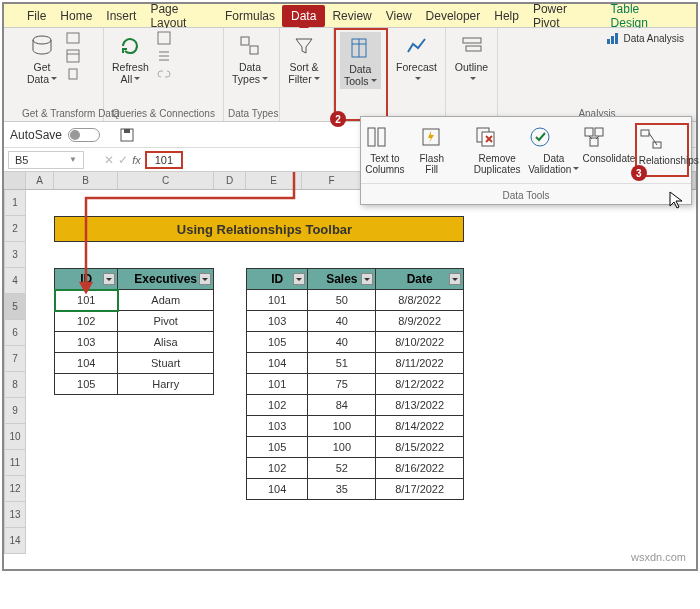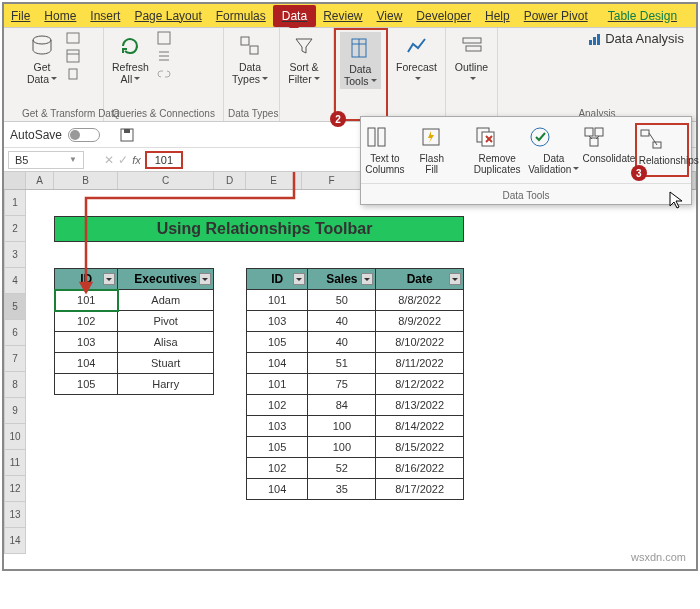--- a/index.html
+++ b/index.html
@@ -1,33 +1,33 @@
 <!DOCTYPE html>
 <html><head>
 <meta charset="utf-8">
 <style>
   * { box-sizing: border-box; font-family: "Segoe UI", Arial, sans-serif; }
   body { margin: 0; background: #fff; width: 700px; font-size: 12px; color: #333; }
   .frame { border: 2px solid #888; width: 696px; margin: 2px; }
   
-  .menubar { display: flex; background: #fde047; border-bottom: 1px solid #ccc; height: 24px; align-items: center; padding: 0 0; text-decoration: underline; }
+  .menubar { display: flex; background: #fef9c3; border-bottom: 1px solid #ccc; height: 24px; align-items: center; padding: 0 16px; }
   .menubar .item { padding: 2px 7px; cursor: pointer; font-size: 12px; }
   .menubar .item.active { background: #b02020; color: #fff; border: 2px solid #b02020; border-radius: 2px; position: relative; }
   .menubar .table-design { color: #0a7d4e; margin-left: 6px; }
   .badge { position: absolute; width: 16px; height: 16px; background: #b02020; color: #fff; border-radius: 50%; font-size: 10px; display: flex; align-items: center; justify-content: center; font-weight: bold; }
   
   .ribbon { display: flex; background: #f3f2f1; border-bottom: 1px solid #ccc; height: 94px; position: relative; }
   .ribbon-group { border-right: 1px solid #d8d8d8; padding: 2px 4px 0 4px; display: flex; flex-direction: column; justify-content: space-between; }
   .ribbon-group .label { text-align: center; font-size: 10px; color: #666; padding: 1px 0 2px 0; white-space: nowrap; }
   .ribbon-btns { display: flex; gap: 2px; flex: 1; align-items: flex-start; }
   .big-btn { display: flex; flex-direction: column; align-items: center; justify-content: flex-start; padding: 2px 4px; min-width: 40px; cursor: pointer; }
   .big-btn .icon { width: 28px; height: 28px; margin-bottom: 2px; display: flex; align-items: center; justify-content: center; }
   .big-btn span { font-size: 10.5px; text-align: center; line-height: 1.1; }
   .small-stack { display: flex; flex-direction: column; gap: 2px; }
-  .small-btn { display: flex; align-items: center; gap: 3px; font-size: 13px; padding: 1px 2px; cursor: pointer; }
+  .small-btn { display: flex; align-items: center; gap: 3px; font-size: 10px; padding: 1px 2px; cursor: pointer; }
   .small-btn .icon { width: 14px; height: 14px; }
   svg { display: block; }
   .highlight-box { border: 2px solid #c0392b; }
   
   .popup { position: absolute; top: 116px; left: 360px; width: 332px; background: #f8f8f8; border: 1px solid #aaa; box-shadow: 2px 2px 6px rgba(0,0,0,0.25); z-index: 10; padding-top: 6px; }
   .popup .row { display: flex; justify-content: space-around; padding: 0 2px; }
   .popup .pbtn { display: flex; flex-direction: column; align-items: flex-start; width: 54px; padding: 2px; cursor: pointer; }
   .popup .pbtn .icon { width: 26px; height: 26px; margin-bottom: 2px; }
   .popup .pbtn span { font-size: 10px; text-align: center; line-height: 1.1; }
   .popup .title { text-align: center; font-size: 10px; color: #666; padding: 6px 0 3px 0; border-top: 1px solid #ddd; margin-top: 6px; }
@@ -43,21 +43,21 @@
   .formula-val { border: 2px solid #c0392b; padding: 1px 8px; font-size: 11px; min-width: 34px; }
   
   .grid-wrap { position: relative; height: 397px; overflow: hidden; }
   .col-headers { display: flex; background: #e6e6e6; border-bottom: 1px solid #bbb; height: 18px; }
   .row-headers { position: absolute; top: 18px; left: 0; width: 22px; }
   .ch { border-right: 1px solid #ccc; text-align: center; font-size: 10px; line-height: 18px; color: #555; }
   .rh { height: 26px; border: 1px solid #ccc; border-top: none; text-align: center; font-size: 10px; line-height: 26px; color: #555; background: #e6e6e6; }
   .rh.sel { background: #cfcfcf; }
   .gridlines { position: absolute; top: 18px; left: 22px; right: 0; bottom: 0; }
   
-  .title-cell { position: absolute; background: #22c55e; border: 1px solid #333; text-align: center; font-weight: bold; font-size: 16px; display: flex; align-items: center; justify-content: center; padding-left: 11px; }
+  .title-cell { position: absolute; background: #eab308; border: 1px solid #333; text-align: center; font-weight: bold; font-size: 13px; display: flex; align-items: center; justify-content: center; padding-left: 11px; }
   .datatable { position: absolute; border-collapse: collapse; }
   .datatable th { background: #6aa9a0; color: #000; border: 1px solid #333; font-size: 12px; font-weight: bold; padding: 3px 4px; position: relative; }
   .datatable td { border: 1px solid #333; text-align: center; font-size: 11px; padding: 4px; background: #fff; }
   .datatable .sel-cell { outline: 2px solid #1a7f37; outline-offset: -1px; }
   .filter-drop { position: absolute; right: 2px; top: 50%; transform: translateY(-50%); width: 12px; height: 12px; background: #ddd; border: 1px solid #888; display: flex; align-items: center; justify-content: center; }
   .filter-drop::after { content: ""; border: 3px solid transparent; border-top-color: #333; margin-top: 3px; }
   .arrow-line { position: absolute; stroke: #c0392b; stroke-width: 2.5; fill: none; }
   .watermark { position: absolute; right: 10px; bottom: 6px; font-size: 11px; color: #999; }
   .cursor { position: absolute; width: 14px; height: 18px; }
   .dd-arrow::after { content: ""; display: inline-block; border: 3px solid transparent; border-top-color: #555; margin-left: 2px; vertical-align: middle; }

